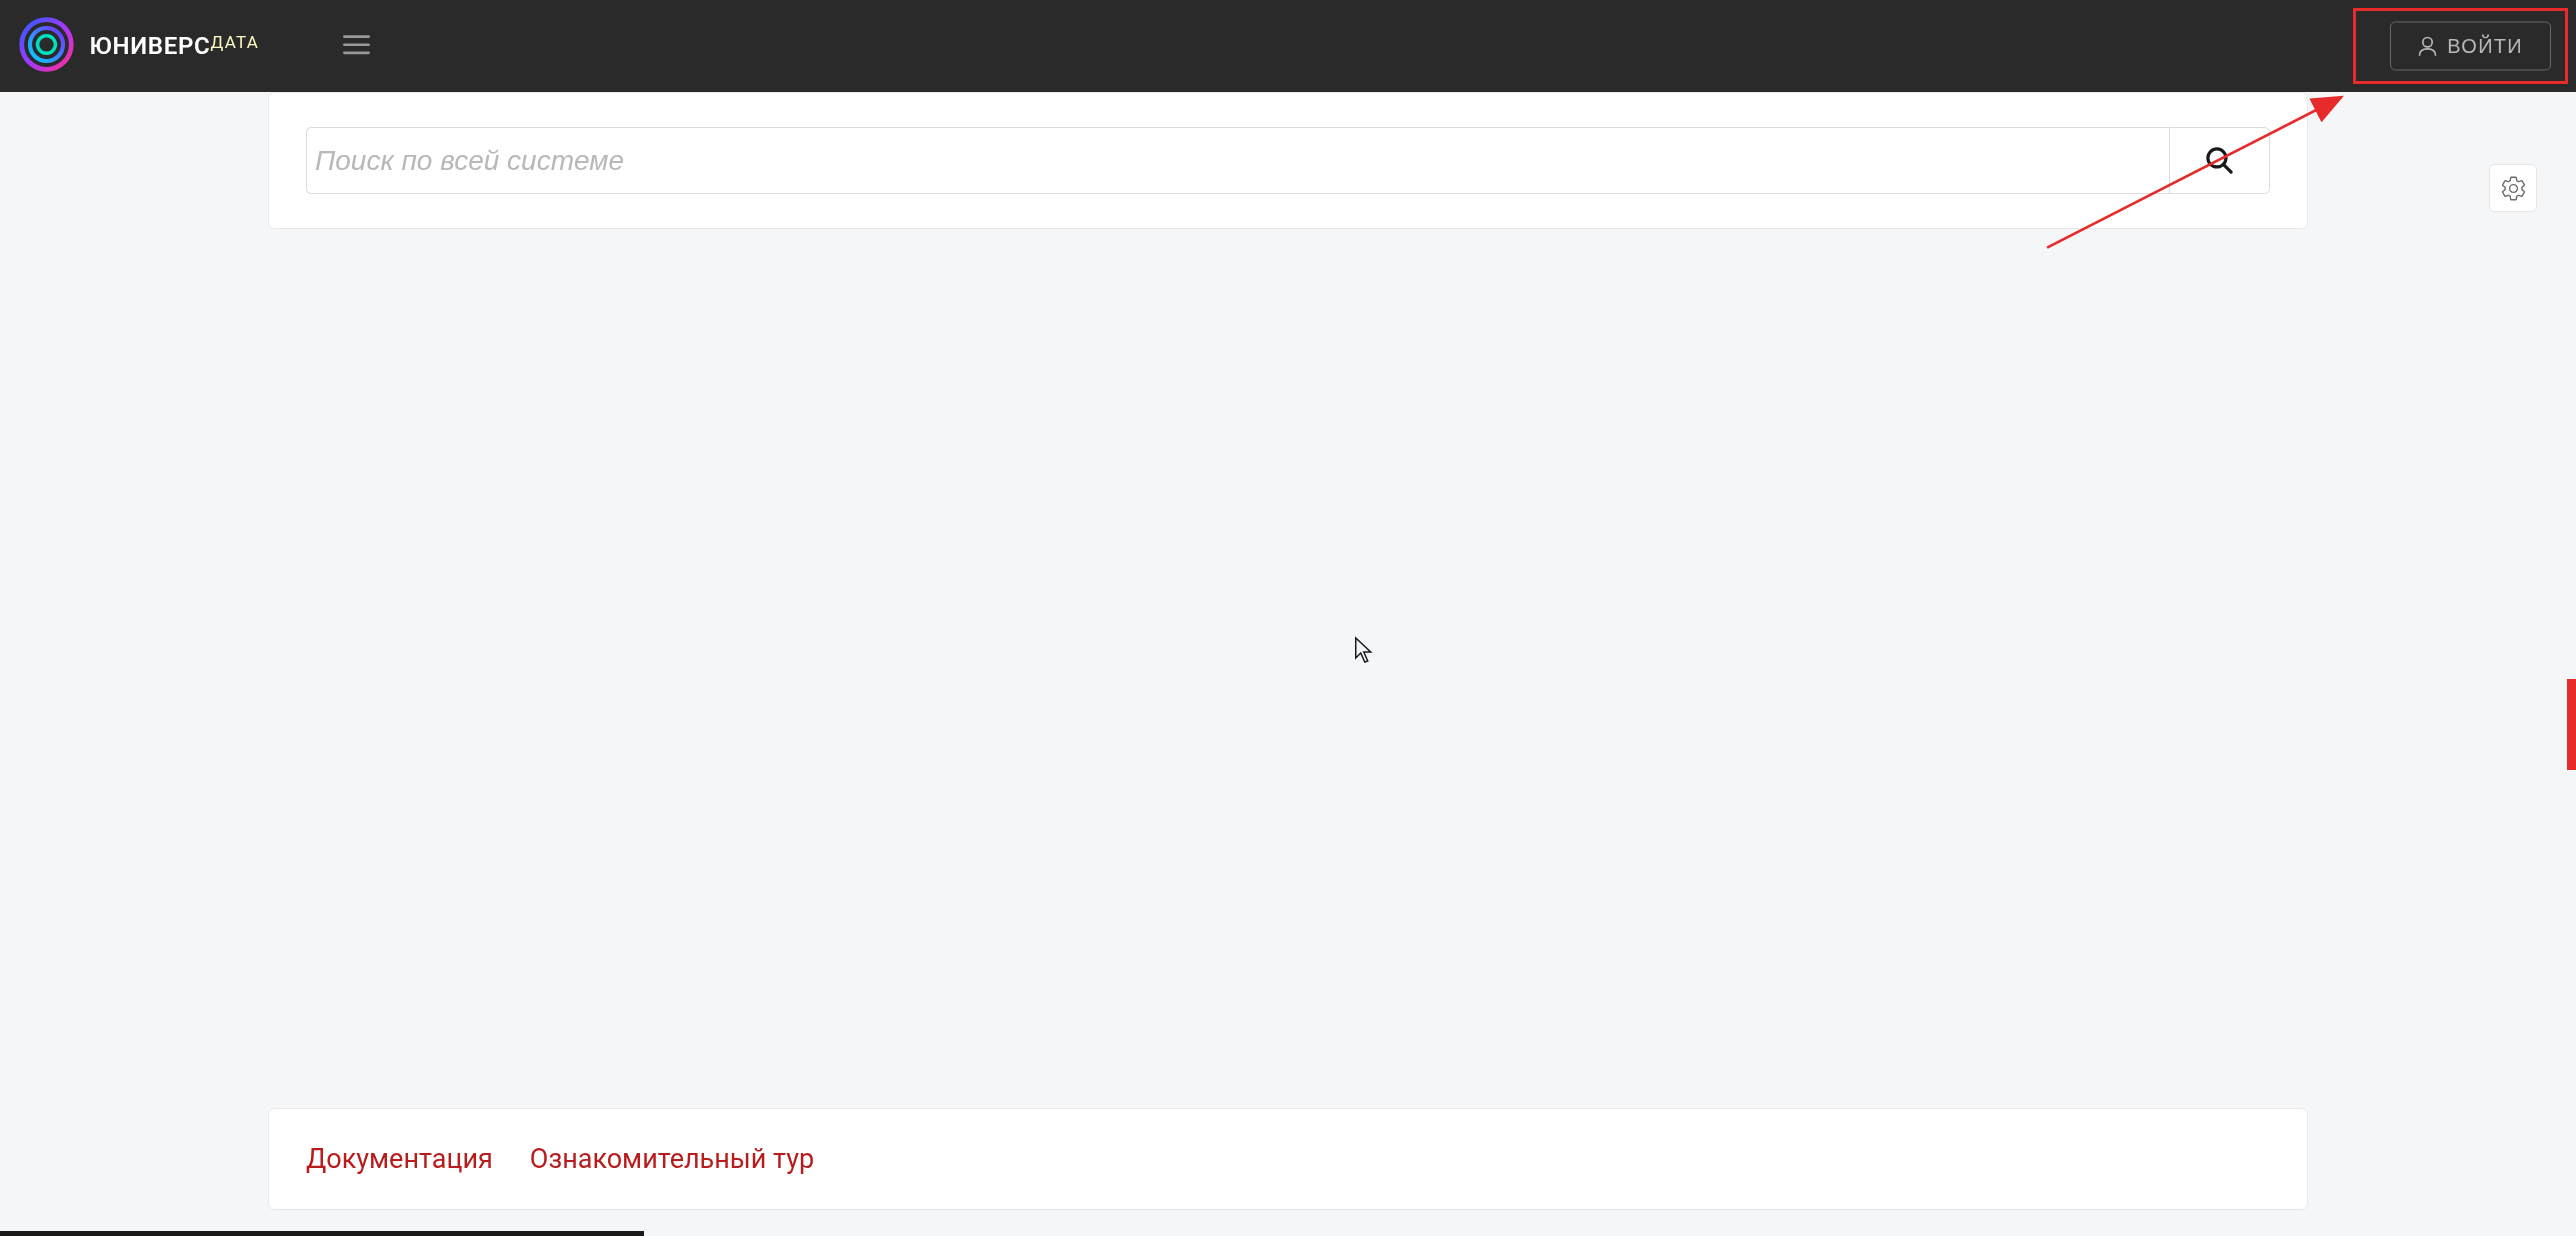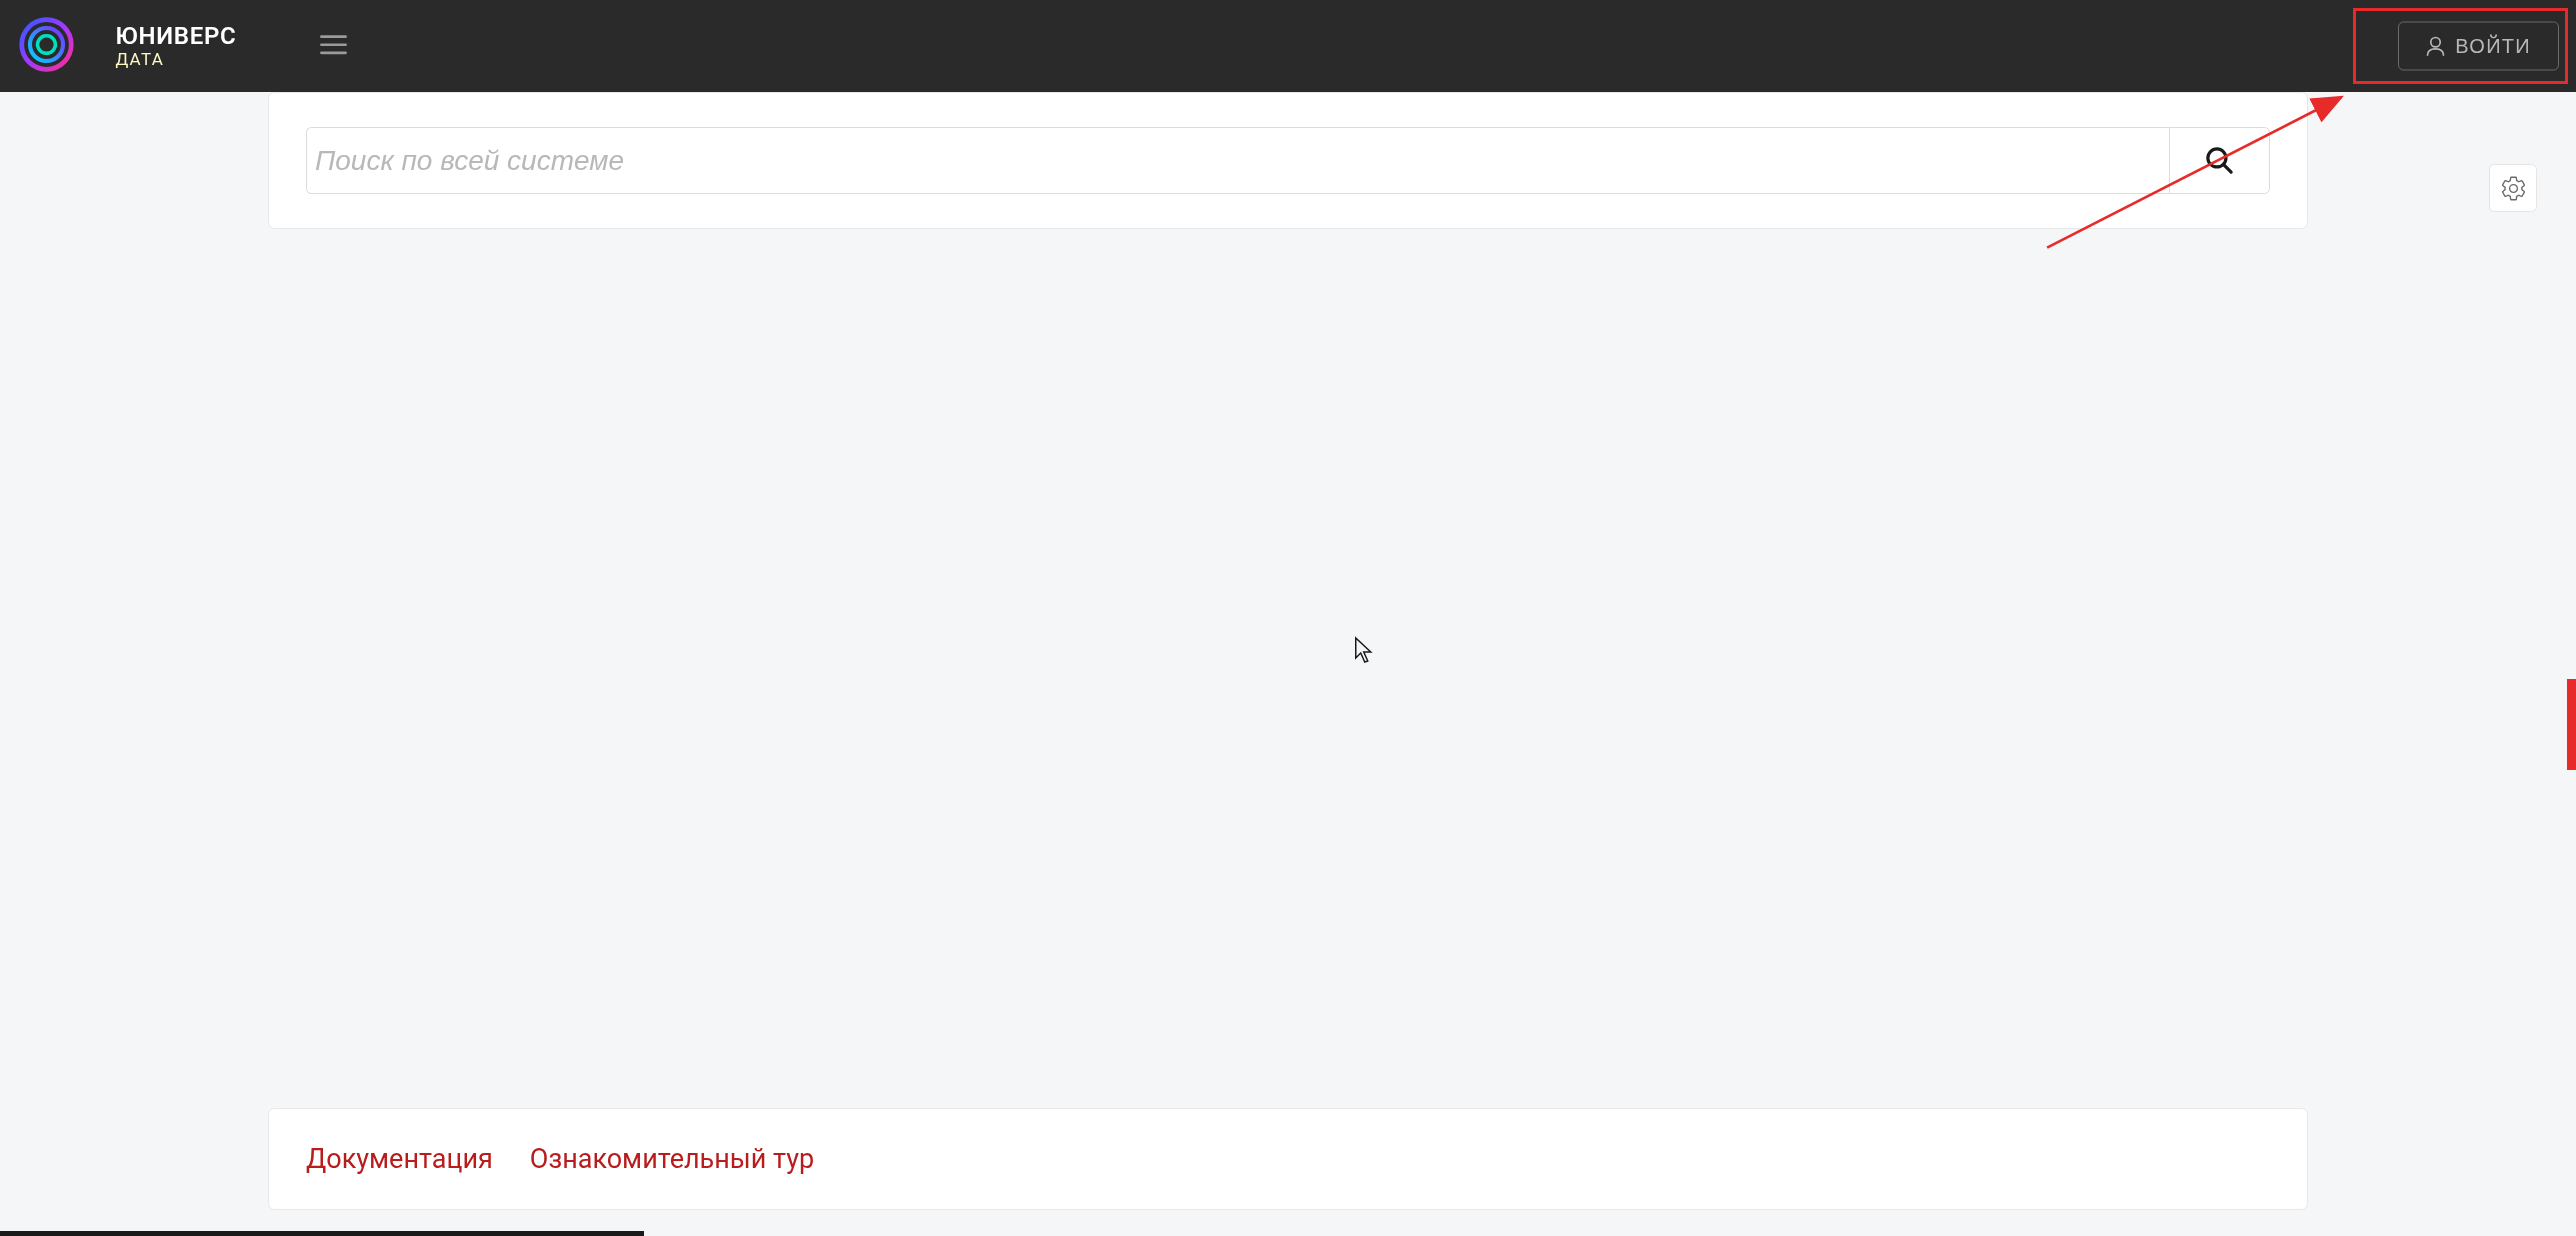--- a/index.html
+++ b/index.html
@@ -27,23 +27,22 @@
       display: flex;
       align-items: center;
       gap: 13.4px;
     }
     .logo-icon {
       width: 59px;
       height: 59px;
     }
     .logo-text {
       display: flex;
-      flex-direction: column;
+      flex-direction: row;
       line-height: 1.1;
-      margin-left: 26px;
     }
     .logo-title {
       color: #ffffff;
       font-size: 24px;
       font-weight: 600;
       letter-spacing: 0.7px;
     }
     .logo-subtitle {
       color: #fef9c3;
       font-size: 17px;
@@ -53,21 +52,21 @@
       margin-left: 77px;
       cursor: pointer;
       padding: 6.7px;
     }
     .hamburger-icon {
       width: 27px;
       height: 21.5px;
     }
     .login-button {
       position: absolute;
-      right: 17px;
+      right: 25px;
       top: 50%;
       transform: translateY(-50%);
       background: transparent;
       border: 1.3px solid #6a6a6a;
       border-radius: 5.4px;
       padding: 12px 27px;
       display: flex;
       align-items: center;
       gap: 10px;
       cursor: pointer;

